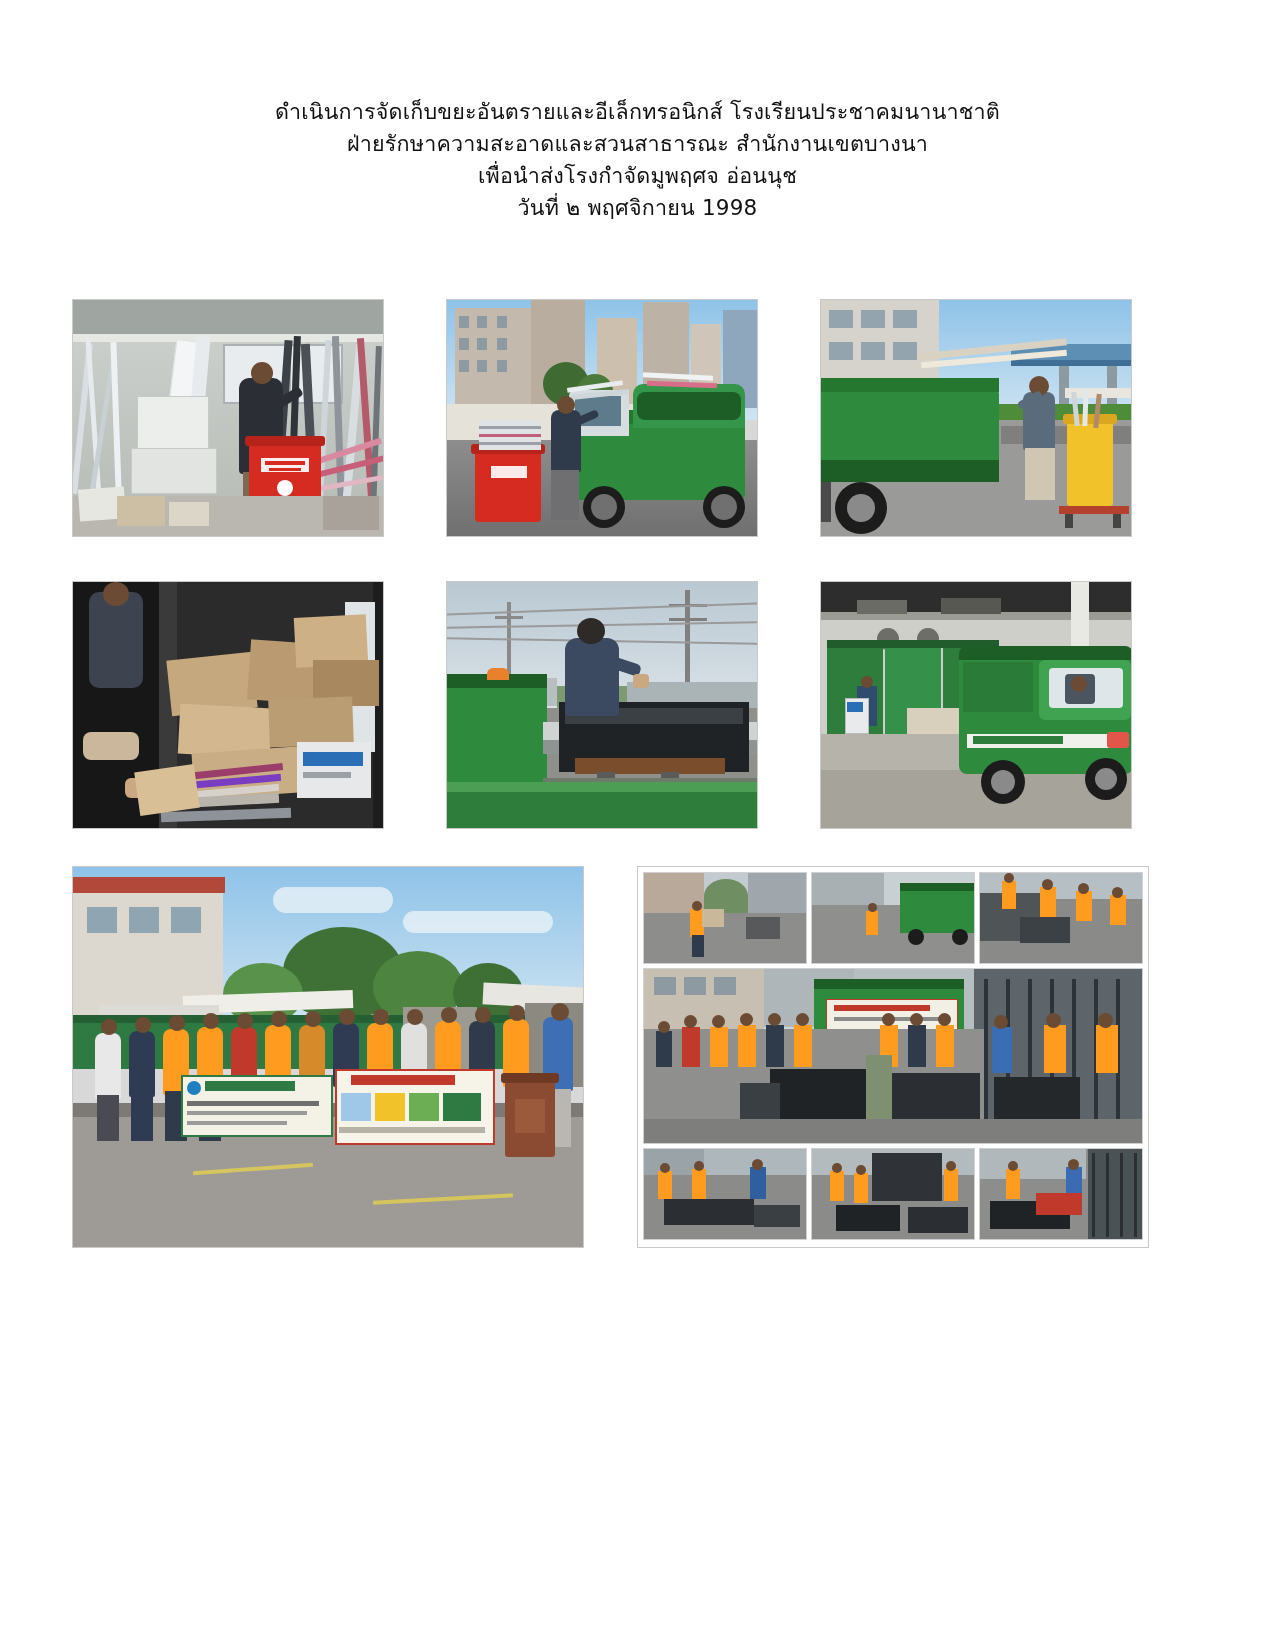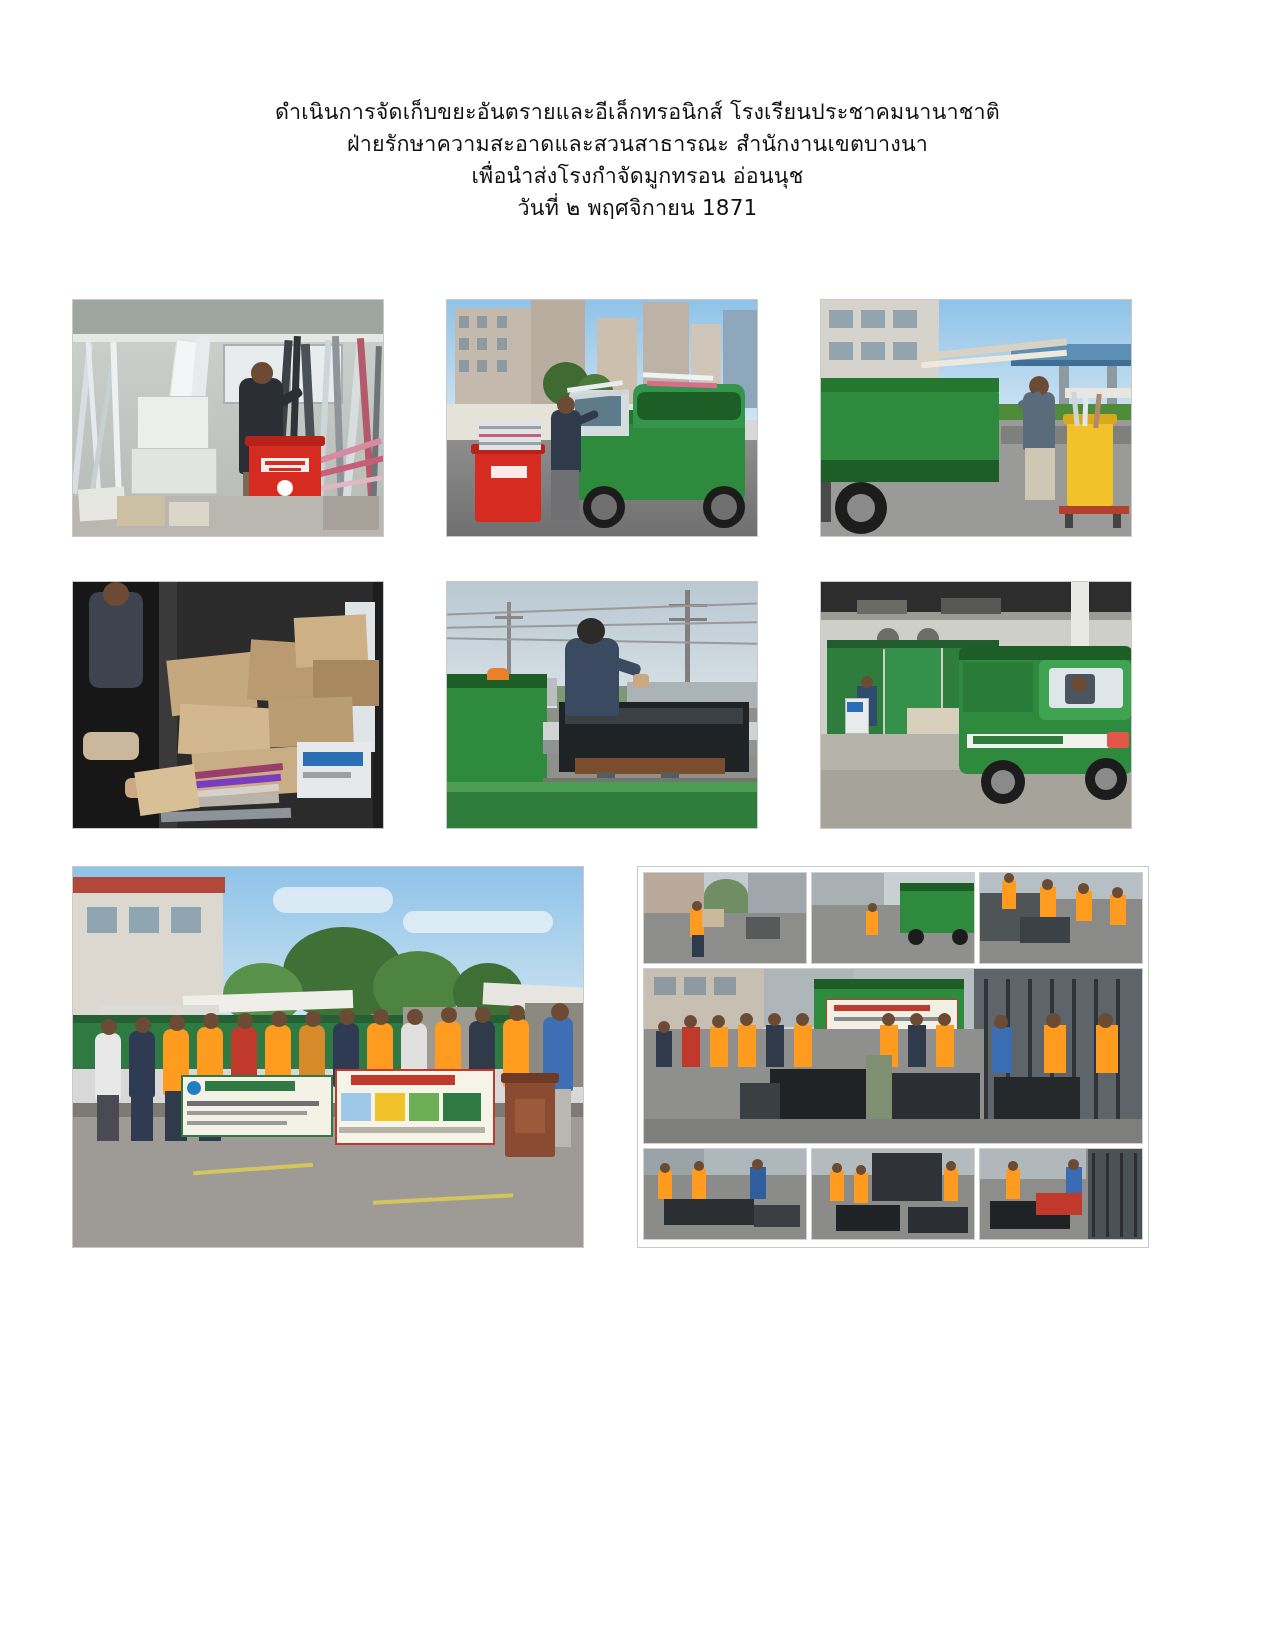--- a/index.html
+++ b/index.html
@@ -94,22 +94,22 @@
   .bin { position: absolute; border-radius: 2px 2px 4px 4px; }
 </style>
 </head>
 <body>
 
 <div class="page">
 
   <div class="header">
     <div class="line">ดำเนินการจัดเก็บขยะอันตรายและอีเล็กทรอนิกส์ โรงเรียนประชาคมนานาชาติ</div>
     <div class="line">ฝ่ายรักษาความสะอาดและสวนสาธารณะ สำนักงานเขตบางนา</div>
-    <div class="line">เพื่อนำส่งโรงกำจัดมูกทรอน อ่อนนุช</div>
-    <div class="line">วันที่ ๒ พฤศจิกายน 1871</div>
+    <div class="line">เพื่อนำส่งโรงกำจัดมูพฤศจ อ่อนนุช</div>
+    <div class="line">วันที่ ๒ พฤศจิกายน 1998</div>
   </div>
 
   <div class="photo" id="p1">
     <div class="inner">
 
       <div class="lay" style="left:0;top:0;width:100%;height:100%;background:linear-gradient(#cfd3cf,#b6bab5);"></div>
       <div class="lay" style="left:0;top:0;width:100%;height:34px;background:#9fa6a2;"></div>
       <div class="lay" style="left:0;top:34px;width:100%;height:8px;background:#e6e8e4;"></div>
 
       <div class="lay" style="left:150px;top:44px;width:60px;height:56px;background:#e8ecef;border:2px solid #aab0b3;"></div>

